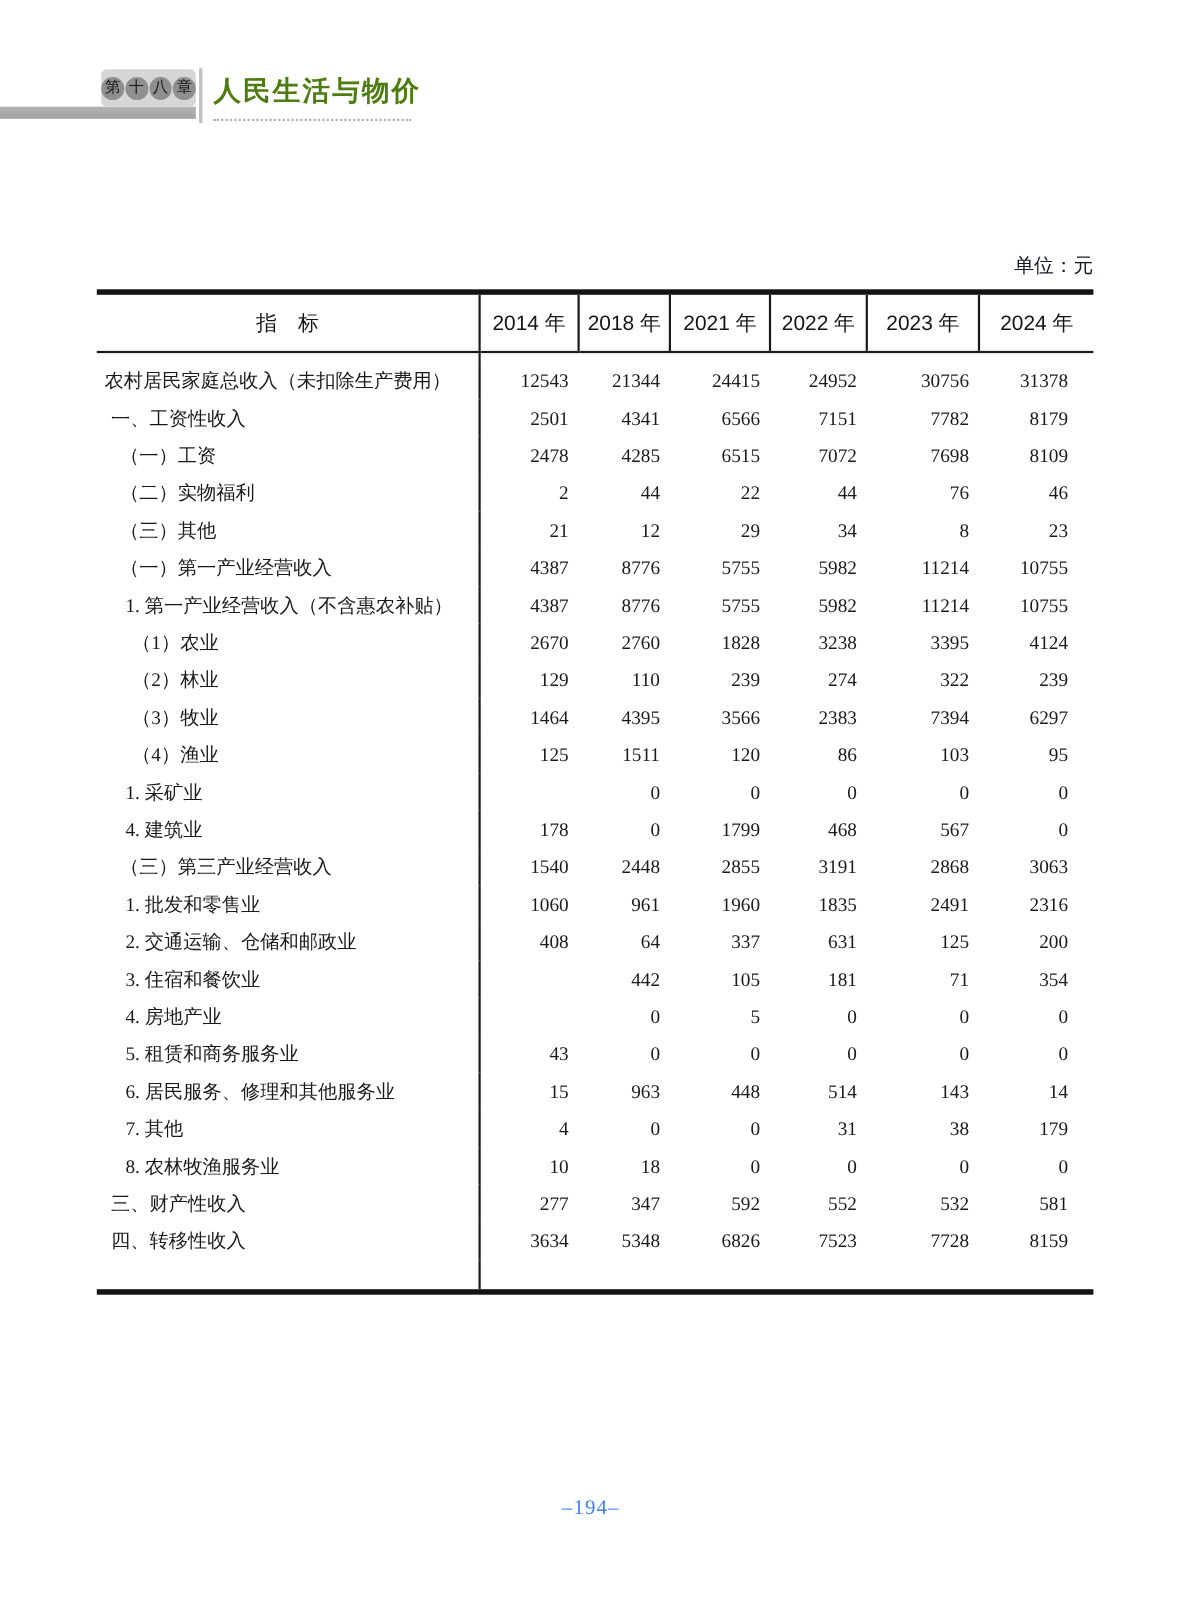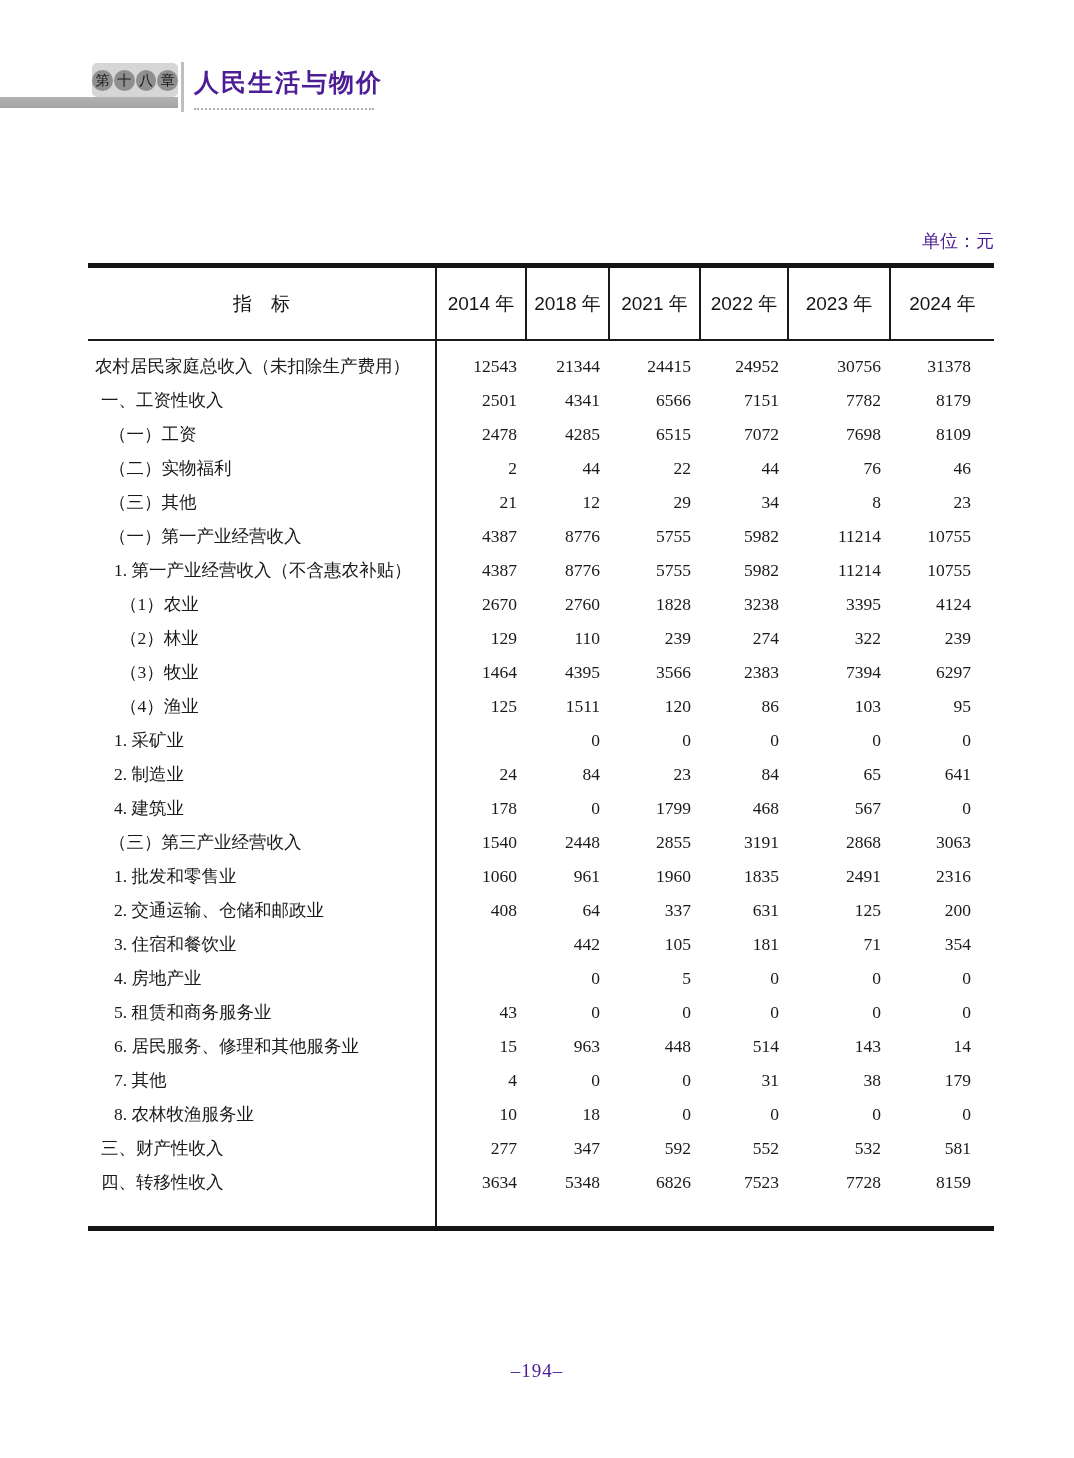--- a/index.html
+++ b/index.html
@@ -33,48 +33,48 @@
     font-family:"Liberation Serif","DejaVu Serif",serif;
   }
   .header-divider {
     position:absolute; left:181px; top:62px;
     width:3px; height:50px; background:#bfbfbf;
   }
   .chapter-title {
     position:absolute; left:194px; top:66px;
     width:180px;
     font-family:"Liberation Sans","DejaVu Sans",sans-serif;
-    font-weight:700; font-size:25px; color:#4c1d95;
+    font-weight:700; font-size:25px; color:#4d7c0f;
     letter-spacing:2px;
     padding-bottom:9px;
     border-bottom:2px dotted #b0b0b0;
     white-space:nowrap;
   }
 
   
   .table-title {
     position:absolute; left:94px; top:172px;
     font-family:"Liberation Sans","DejaVu Sans",sans-serif;
     font-weight:700; font-size:31px; color:#0d0d0d;
     letter-spacing:1px; white-space:nowrap;
   }
   .unit-label {
     position:absolute; right:80px; top:229px;
-    font-size:18px; color:#4c1d95;margin-left:19px;
+    font-size:18px; color:#0f172a;margin-left:19px;
   }
 
   
   .table-wrap {
     position:absolute; left:88px; top:263px; width:906px;
     border-top:5px solid #141414;
     border-bottom:5px solid #141414;
   }
   table { width:100%; border-collapse:collapse; table-layout:fixed; }
   thead th {
-    height:72px;
+    height:52px;
     border-bottom:2px solid #1a1a1a;
     font-family:"Liberation Sans","DejaVu Sans",sans-serif;
     font-weight:400; font-size:19px; color:#141414;
     text-align:center; vertical-align:middle;
   }
   thead th + th { border-left:2px solid #1a1a1a;border-radius:24px; }
   tbody tr { height:34px; }
   tbody tr.spacer-top { height:9px; }
   tbody tr.spacer-bottom { height:27px; }
   tbody td {
@@ -87,21 +87,21 @@
   tbody td.num:last-child { padding-right:23px; }
   .L0 { padding-left:7px; }
   .L1 { padding-left:13px; }
   .L2 { padding-left:21px;margin-top:24px; }
   .L3 { padding-left:26px; }
   .L4 { padding-left:32px; }
 
   
   .page-number {
     position:absolute; left:0; right:0; top:1360px;
-    text-align:center; font-size:19px; color:#4c1d95;
+    text-align:center; font-size:19px; color:#3b82f6;
     letter-spacing:1px;
   }
 </style>
 </head>
 <body>
 
 <div class="page">
 
   <div class="gray-bar"></div>
   <div class="chapter-badge">
@@ -244,29 +244,20 @@
           <tr>
             <td class="ind L3">1. 采矿业</td>
             <td class="num"></td>
             <td class="num">0</td>
             <td class="num">0</td>
             <td class="num">0</td>
             <td class="num">0</td>
             <td class="num">0</td>
           </tr>
           <tr>
-            <td class="ind L3">2. 制造业</td>
-            <td class="num">24</td>
-            <td class="num">84</td>
-            <td class="num">23</td>
-            <td class="num">84</td>
-            <td class="num">65</td>
-            <td class="num">641</td>
-          </tr>
-          <tr>
             <td class="ind L3">4. 建筑业</td>
             <td class="num">178</td>
             <td class="num">0</td>
             <td class="num">1799</td>
             <td class="num">468</td>
             <td class="num">567</td>
             <td class="num">0</td>
           </tr>
           <tr>
             <td class="ind L2">（三）第三产业经营收入</td>

